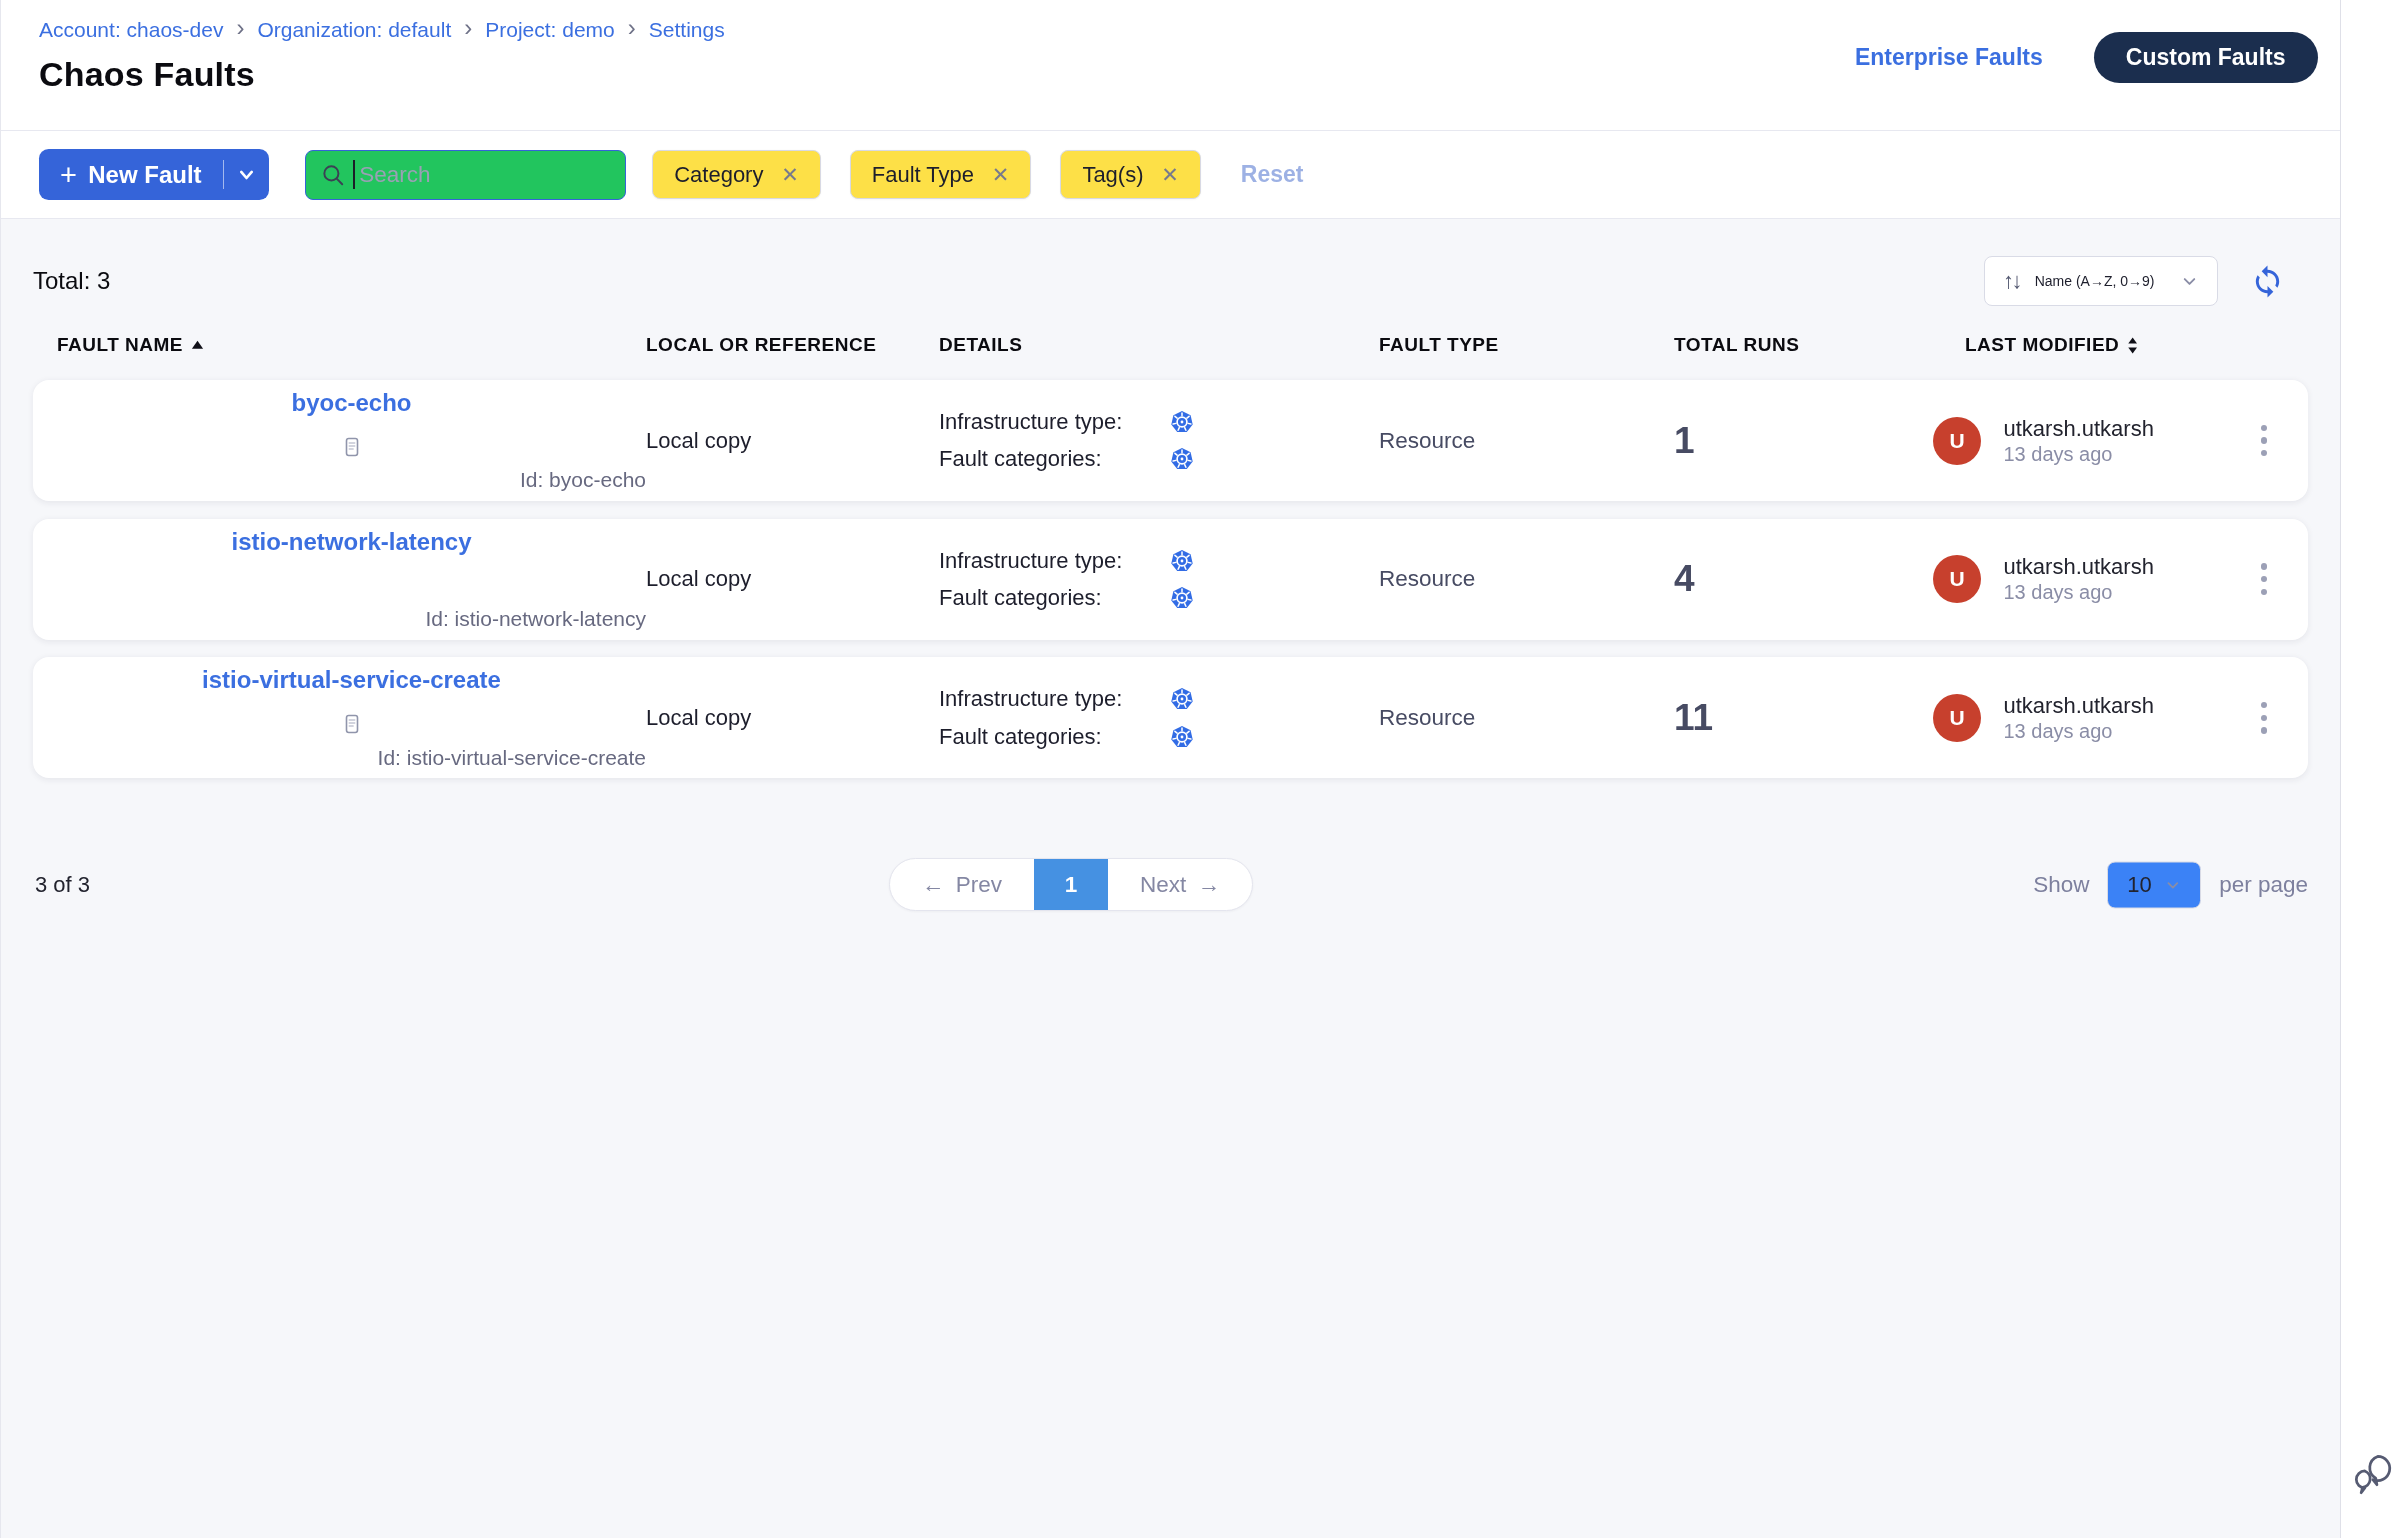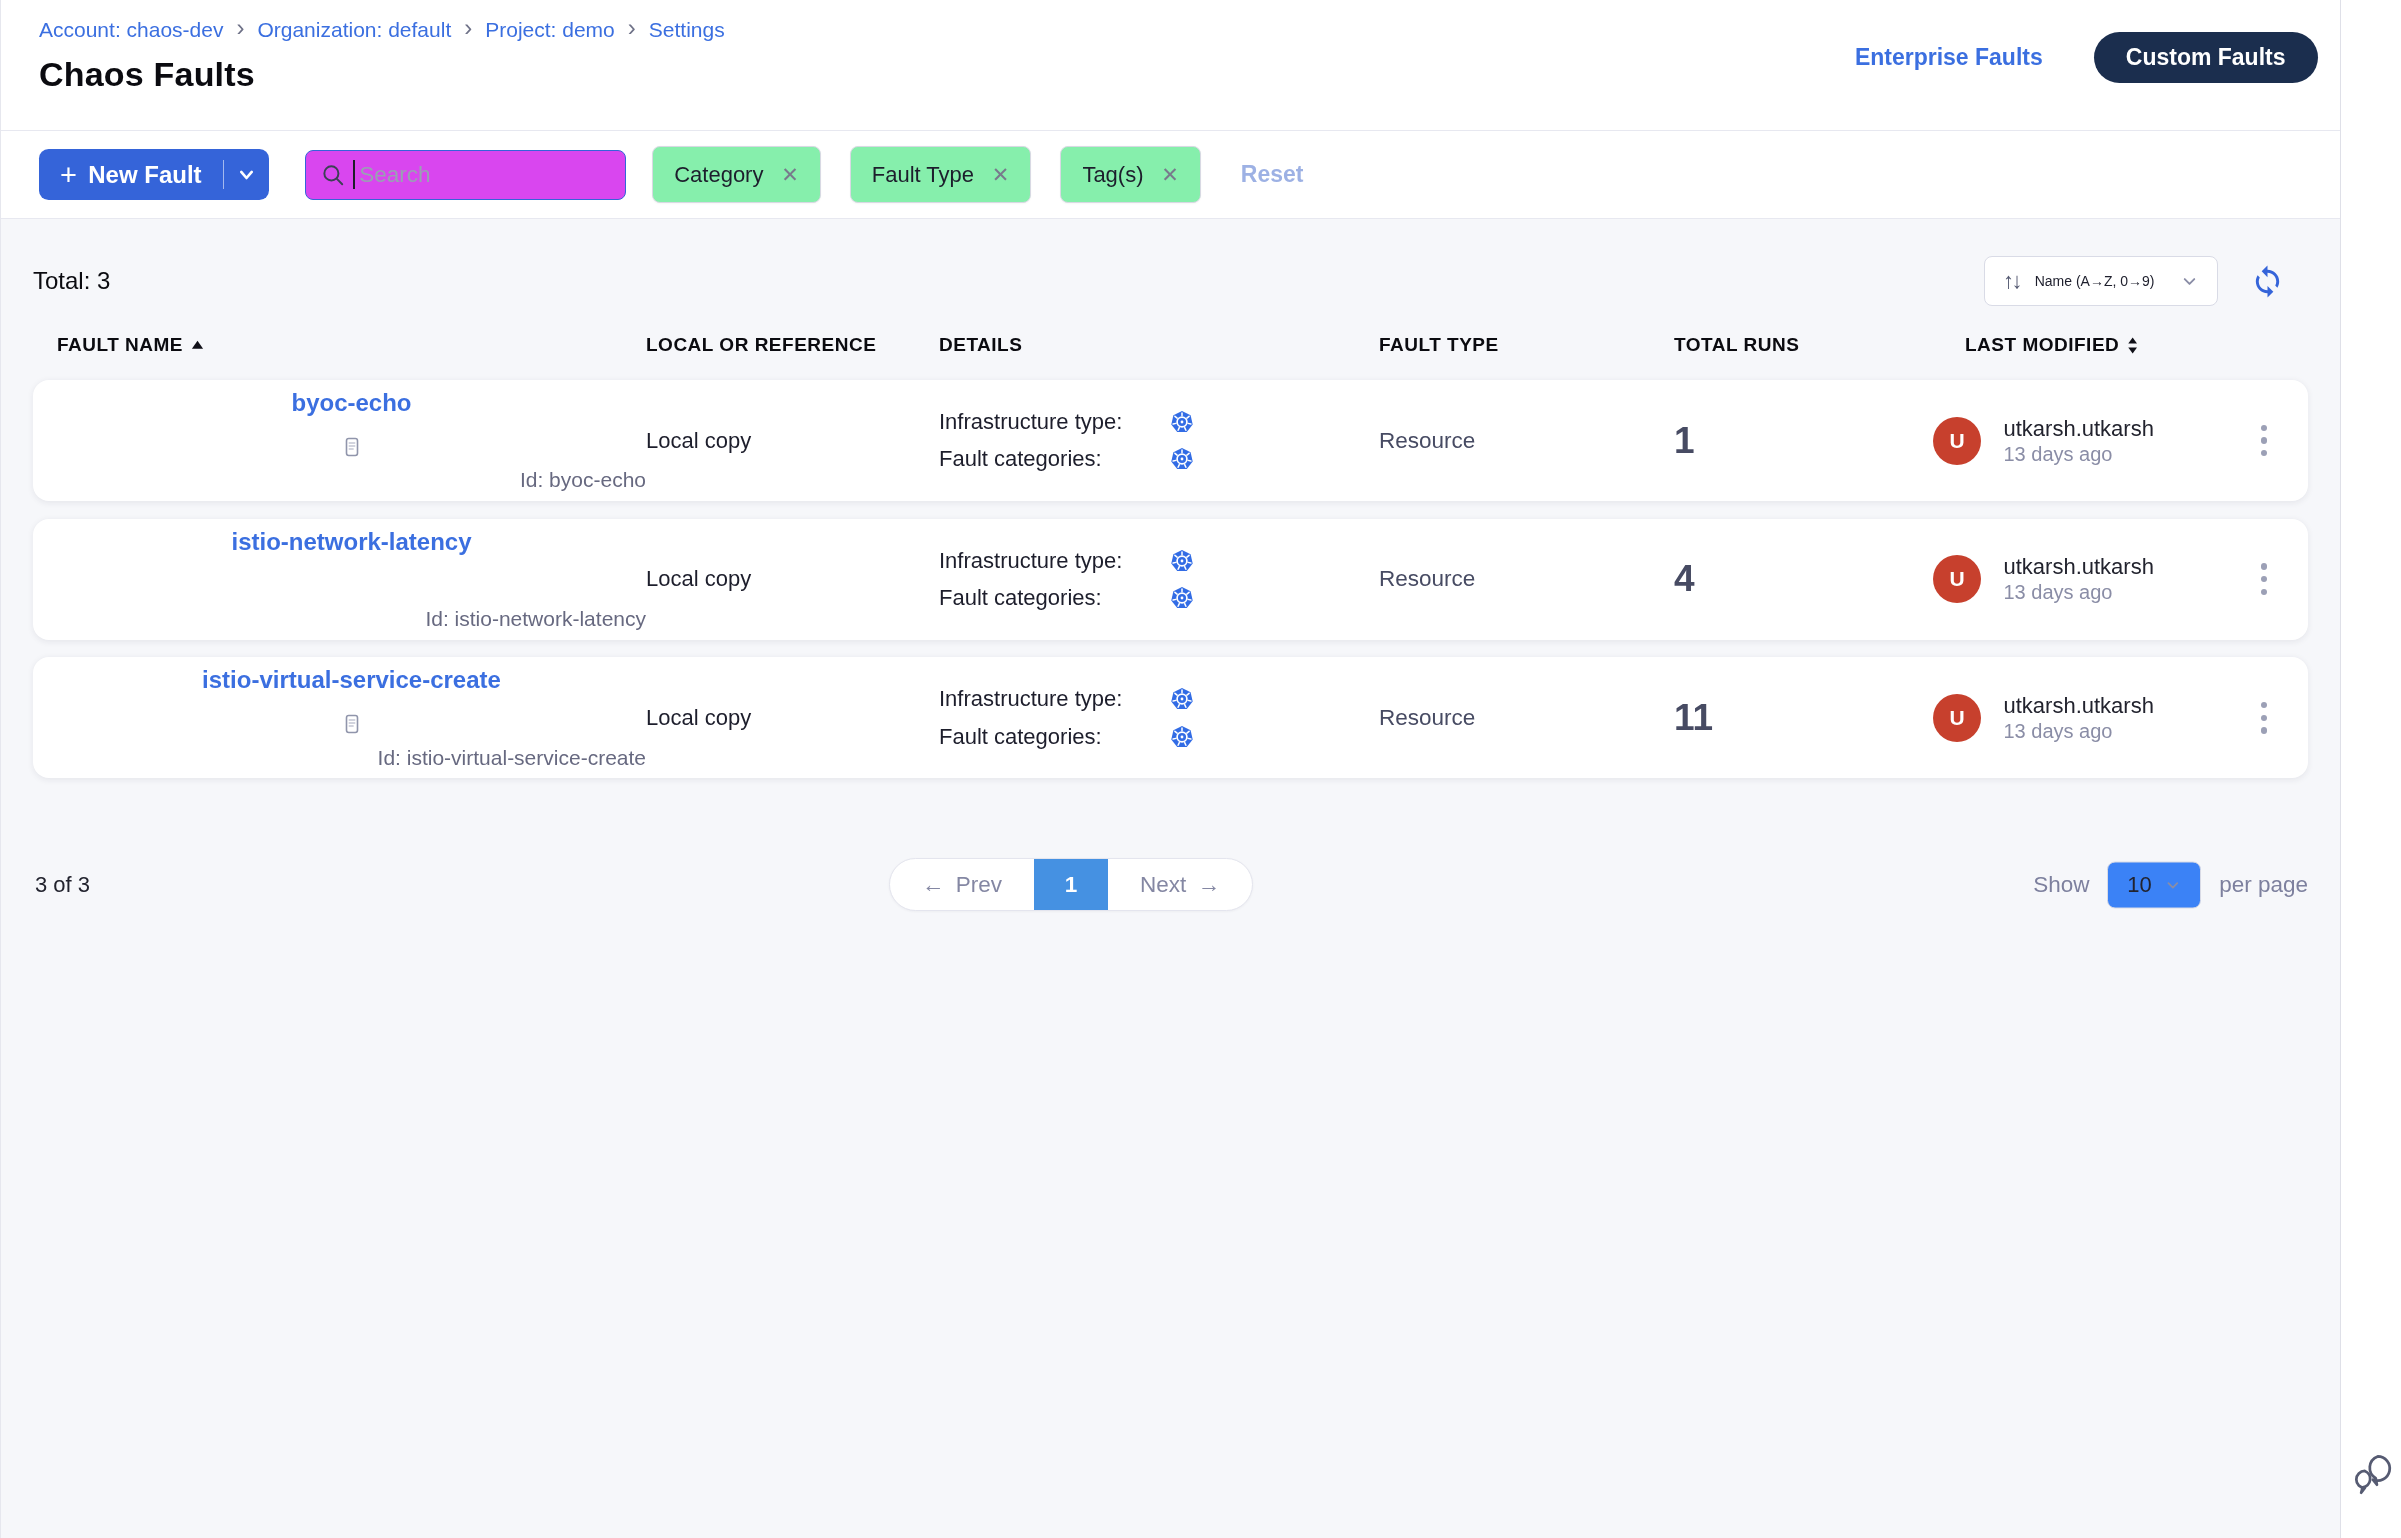--- a/index.html
+++ b/index.html
@@ -41,27 +41,27 @@
     color:#fff;font-size:23px;font-weight:700;font-family:inherit;display:flex;align-items:center;cursor:pointer;}
 
   
   .toolbar{background:#fff;height:88px;padding:0 38px;display:flex;align-items:center;border-bottom:1.6px solid var(--line);}
   .new-fault{display:flex;height:51px;border-radius:9.6px;background:var(--blue);color:#fff;overflow:hidden;}
   .new-fault .nf-main{display:flex;align-items:center;gap:11.3px;padding:0 21px;font-size:24px;font-weight:700;cursor:pointer;}
   .nf-plus{font-size:29px;font-weight:400;line-height:24px;}
   .nf-divider{width:1.6px;margin:11.3px 0;background:rgba(255,255,255,.55);}
   .nf-caret{display:flex;align-items:center;justify-content:center;width:45px;cursor:pointer;}
   .search-wrap{position:relative;margin-left:36px;width:321px;height:50px;}
-  .search-wrap input{width:100%;height:100%;border:1.6px solid var(--blue);border-radius:8px;background:#d946ef;
+  .search-wrap input{width:100%;height:100%;border:1.6px solid var(--blue);border-radius:8px;background:#22c55e;
     padding:0 13px 0 53px;font-size:22.5px;font-family:inherit;color:var(--ink);outline:none;}
   .search-wrap input::placeholder{color:#9aa0b4;}
   .search-icon{position:absolute;left:14.5px;top:12px;}
   .caret-bar{position:absolute;left:48px;top:10.4px;width:1.6px;height:29px;background:#1c1d28;}
   .chips{display:flex;align-items:center;gap:29px;margin-left:26px;}
-  .chip{display:flex;align-items:center;gap:17.7px;height:57px;padding:0 21px;background:#86efac;
+  .chip{display:flex;align-items:center;gap:17.7px;height:49px;padding:0 21px;background:#fde047;
     border:1.6px solid var(--chip-border);border-radius:8px;font-size:22px;color:var(--ink);cursor:pointer;box-shadow:0 0.8px 1.6px rgba(40,41,61,.04);}
   .chip .x{color:#787a8c;font-size:21px;line-height:21px;}
   .reset-link{margin-left:40px;font-size:23px;font-weight:600;color:#9db1e4;cursor:pointer;}
 
   
   .content{flex:1;background:var(--content-bg);padding:0 32px;}
   .list-controls{margin-top:37px;height:50px;display:flex;align-items:center;justify-content:space-between;}
   .total-label{font-size:24px;font-weight:400;color:#0b0b10;}
   .sort-group{display:flex;align-items:center;gap:30.5px;margin-right:22.5px;}
   .sort-select{display:flex;align-items:center;gap:14.5px;height:50px;padding:0 17.7px;background:#fff;

